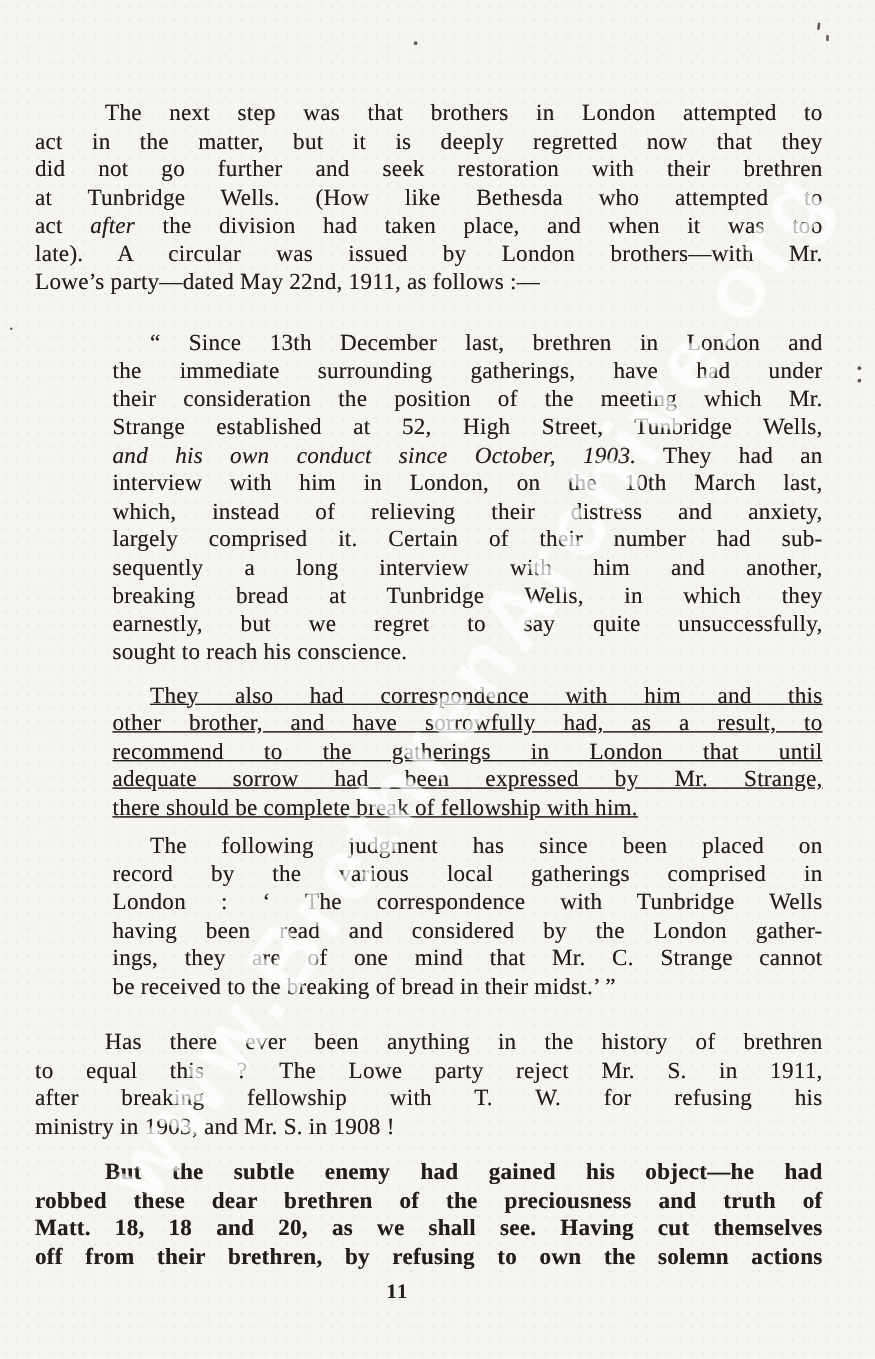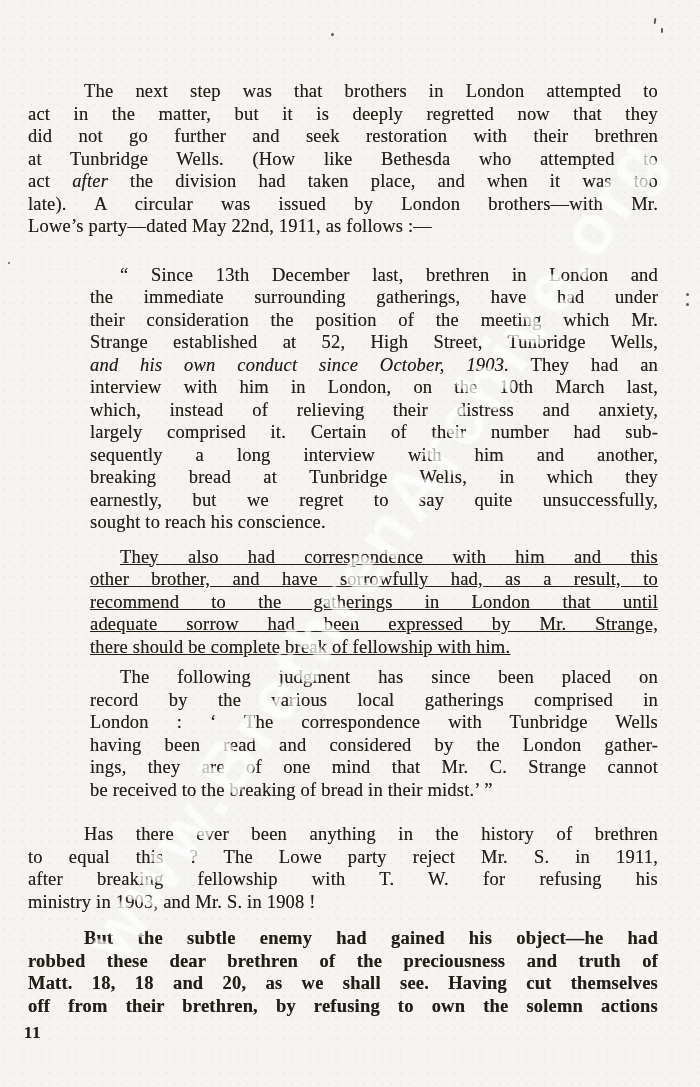--- a/index.html
+++ b/index.html
@@ -36,24 +36,24 @@
   .para:nth-of-type(3) { margin-top: 12px; text-decoration: underline; }
   .para:nth-of-type(4) { margin-top: 8px; }
   .para:nth-of-type(5) { margin-top: 22px; }
   .para:nth-of-type(6) { margin-top: 14px; font-weight: bold; }
   .line { text-align: justify; text-align-last: left; }
   .line.jl { text-align-last: justify; }
   .body .line.first { text-indent: 56px; }
   .quote .line.first { text-indent: 30px; }
   .page-number {
     position: absolute;
-    left: 24px;
+    left: 3px;
     top: 1023px;
     width: 630px;
-    text-align: left;
+    text-align: center;
     font-size: 16.5px;
     letter-spacing: 1px;
     font-weight: bold;
     text-shadow: 0 0 0.5px rgba(35,30,22,0.55);
   }
   .watermark {
     position: absolute;
     left: -225px;
     top: 508px;
     width: 1200px;

